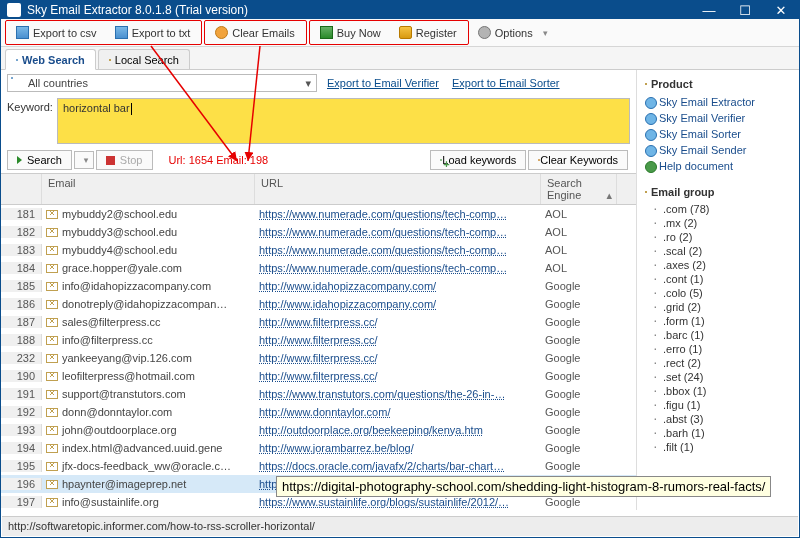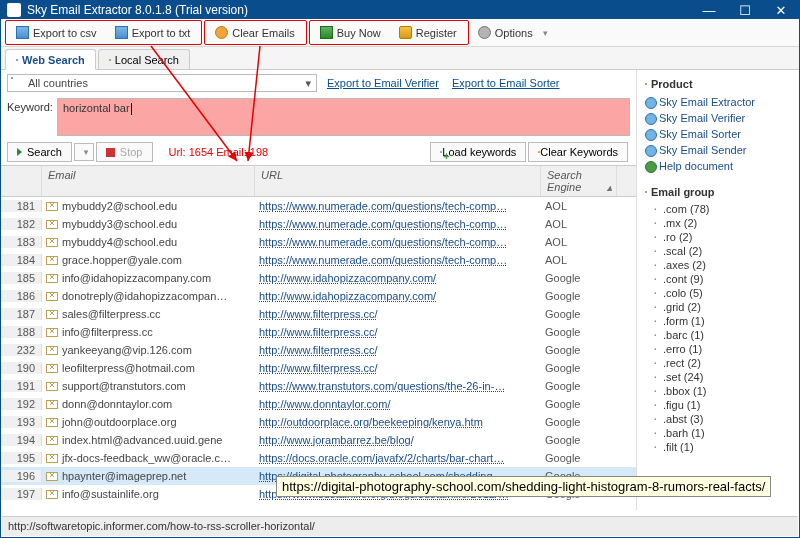--- a/index.html
+++ b/index.html
@@ -29,29 +29,29 @@
 .tab .ic { margin-right: 4px; }
 .main { display: flex; height: 440px; }
 .left { width: 636px; border-right: 1px solid #ddd; display: flex; flex-direction: column; }
 .row1 { display: flex; align-items: center; padding: 4px 6px 2px; }
 .country { width: 310px; border: 1px solid #bbb; padding: 2px 18px 2px 20px; color: #444; position: relative; background:#fff; }
 .country::after { content:"▾"; position:absolute; right:5px; top:2px; color:#555; }
 .exp-links { margin-left: 10px; color: #0a4d8c; }
 .exp-links span { text-decoration: underline; margin-right: 10px; cursor: default; }
 .row2 { display: flex; padding: 4px 6px 2px; }
 .kwlabel { padding-top: 3px; width: 50px; color: #333; }
-.kwbox { flex: 1; border: 1px solid #bbb; height: 38px; padding: 3px 5px; color: #333; background:#fca5a5; position: relative; }
+.kwbox { flex: 1; border: 1px solid #bbb; height: 46px; padding: 3px 5px; color: #333; background:#fde047; position: relative; }
 .kwbox .caret { display:inline-block; width:1px; height:12px; background:#000; animation: none; margin-left:1px; vertical-align:middle; }
 .row3 { display: flex; align-items: center; padding: 4px 6px 3px; }
 .btn { border: 1px solid #bbb; padding: 3px 9px; background: #fafafa; display:inline-flex; align-items:center; margin-right: 2px; }
 .btn .tri { display:inline-block; width:0; height:0; border-left:5px solid #2a8a2a; border-top:4px solid transparent; border-bottom:4px solid transparent; margin-right:5px; }
 .stopped { color:#aaa; }
 .url-stat { color: #e60000; margin-left: 14px; flex: 1; }
 .gridwrap { flex:1; overflow: hidden; border-top: 1px solid #ccc; }
-.gridhead { display:flex; background:#f0f0f0; border-bottom:1px solid #ccc;font-style:italic; }
+.gridhead { display:flex; background:#f0f0f0; border-bottom:1px solid #ccc; }
 .gh { padding: 3px 6px; border-right: 1px solid #ddd; color:#555; }
 .gh0 { width: 41px; } .gh1 { width: 213px; } .gh2 { width: 286px; } .gh3 { width: 76px; position:relative; }
 .gh3::after { content:"▴"; position:absolute; right:4px; color:#777; }
 .gridbody { overflow:hidden; }
 .grow { display:flex; height:18px; align-items:center; }
 .grow:nth-child(odd) { background:#fff; }
 .gc0 { width:41px; text-align:right; padding-right:6px; color:#555; background:#f0f0f0; border-right:1px solid #ddd; }
 .gc1 { width:213px; padding-left:4px; color:#444; white-space:nowrap; overflow:hidden; display:flex; align-items:center; }
 .gc1 .mi { width:12px; height:9px; border:1px solid #c0a050; background:#fff; margin-right:4px; position:relative; }
 .gc1 .mi::before { content:""; position:absolute; top:0; left:0; right:0; height:4px; background:linear-gradient(135deg,transparent 45%, #c0a050 45%, #c0a050 55%, transparent 55%),linear-gradient(45deg,transparent 45%, #c0a050 45%, #c0a050 55%, transparent 55%);}
@@ -291,21 +291,21 @@
     <div class="rhead">
         <span class="ic ic-folder"></span>
         <span>Email group</span>
       </div>
     <div id="grplist">
         <div class="grp">.com (78)</div>
         <div class="grp">.mx (2)</div>
         <div class="grp">.ro (2)</div>
         <div class="grp">.scal (2)</div>
         <div class="grp">.axes (2)</div>
-        <div class="grp">.cont (9)</div>
+        <div class="grp">.cont (1)</div>
         <div class="grp">.colo (5)</div>
         <div class="grp">.grid (2)</div>
         <div class="grp">.form (1)</div>
         <div class="grp">.barc (1)</div>
         <div class="grp">.erro (1)</div>
         <div class="grp">.rect (2)</div>
         <div class="grp">.set (24)</div>
         <div class="grp">.bbox (1)</div>
         <div class="grp">.figu (1)</div>
         <div class="grp">.abst (3)</div>

